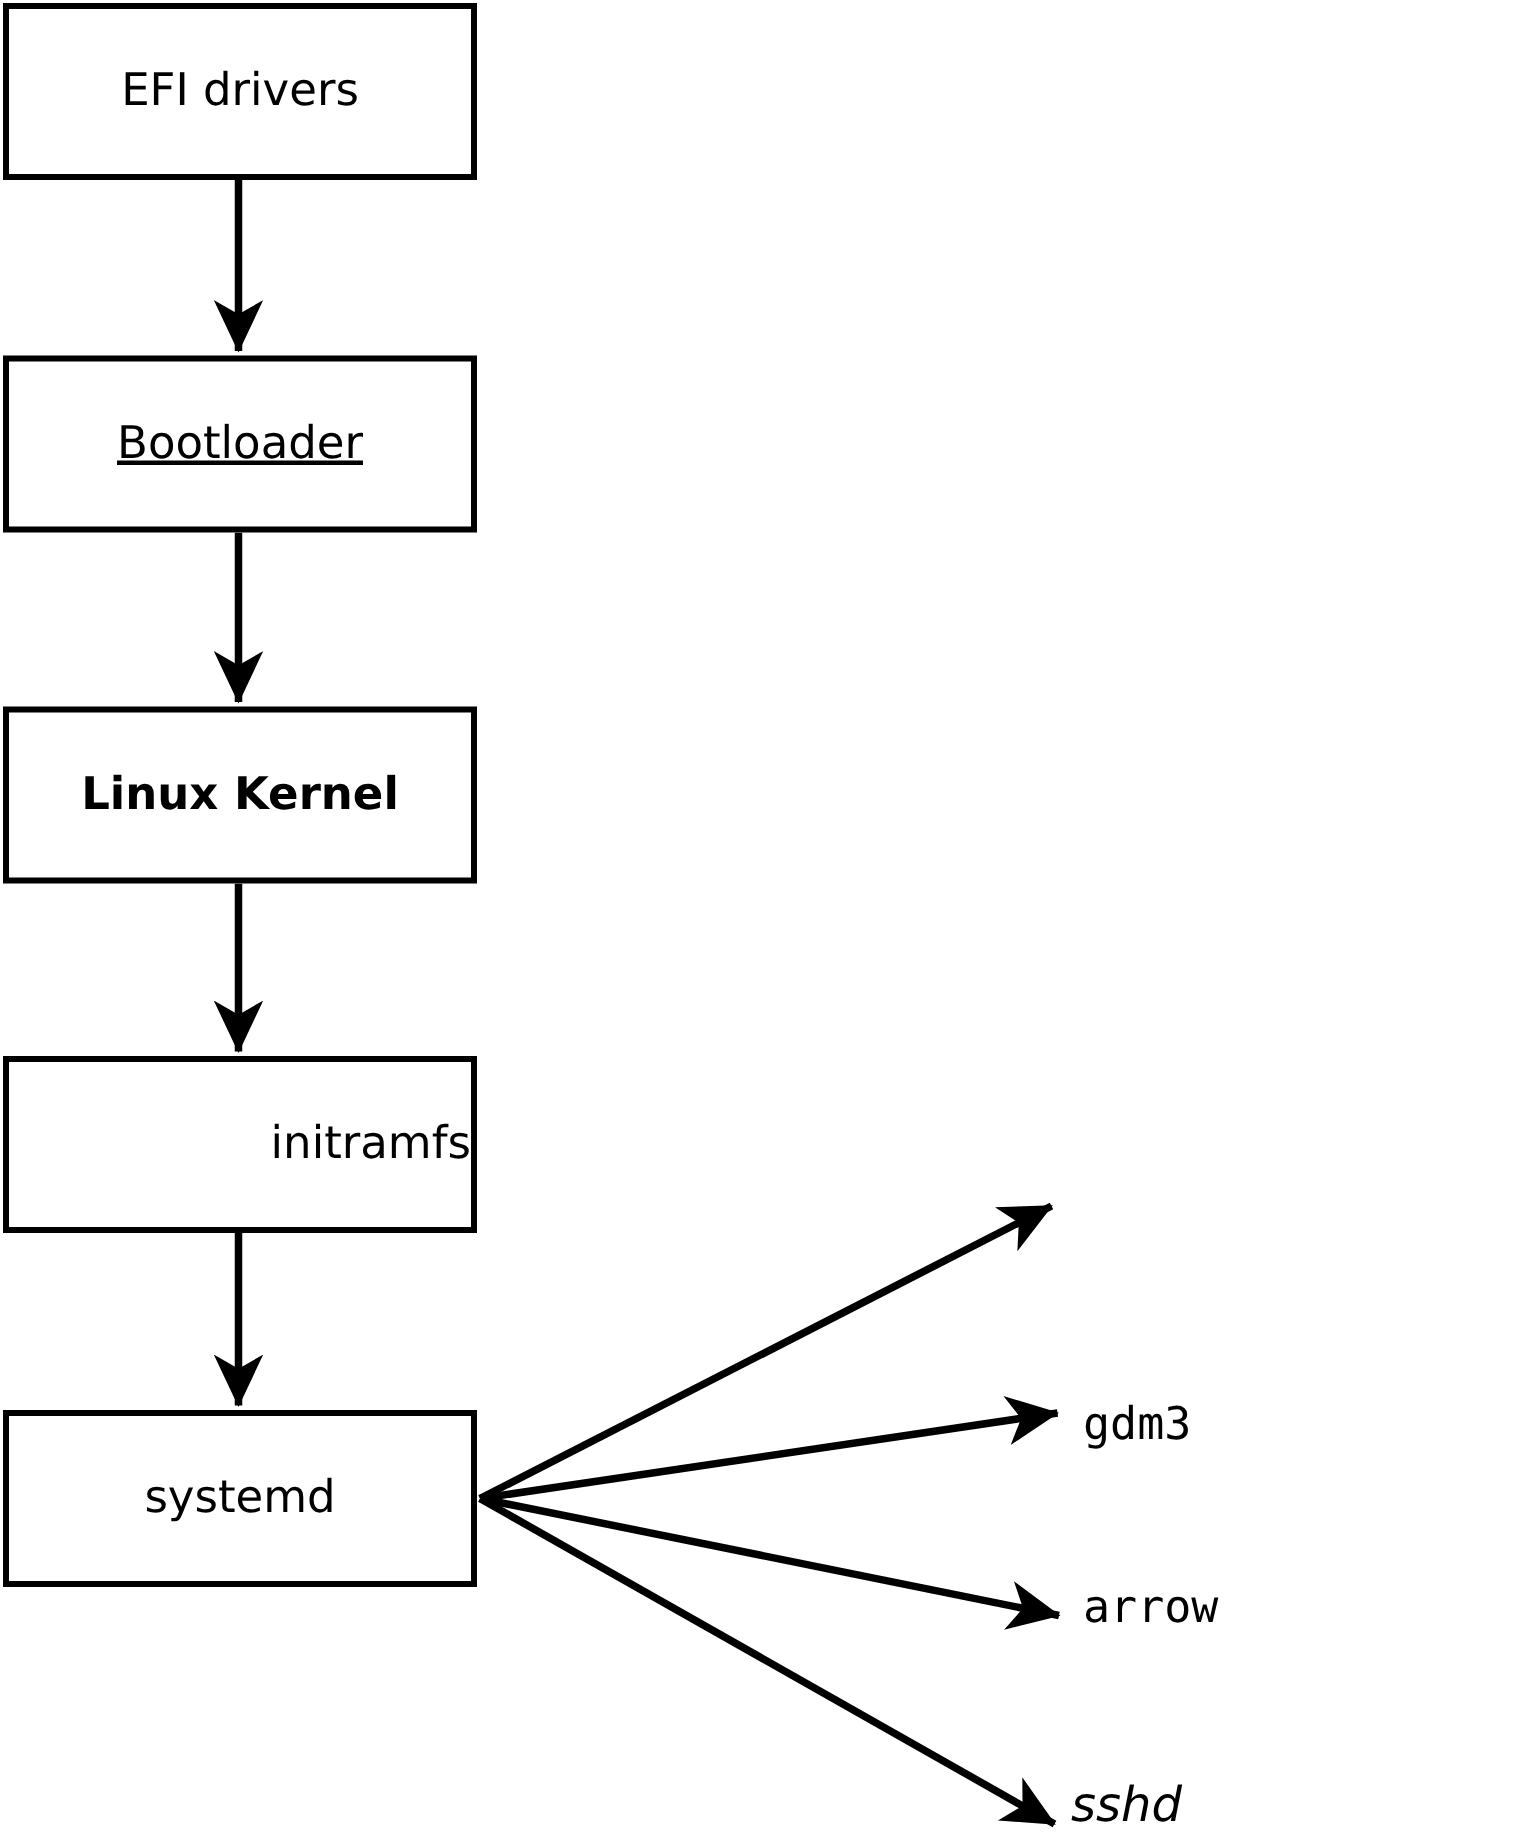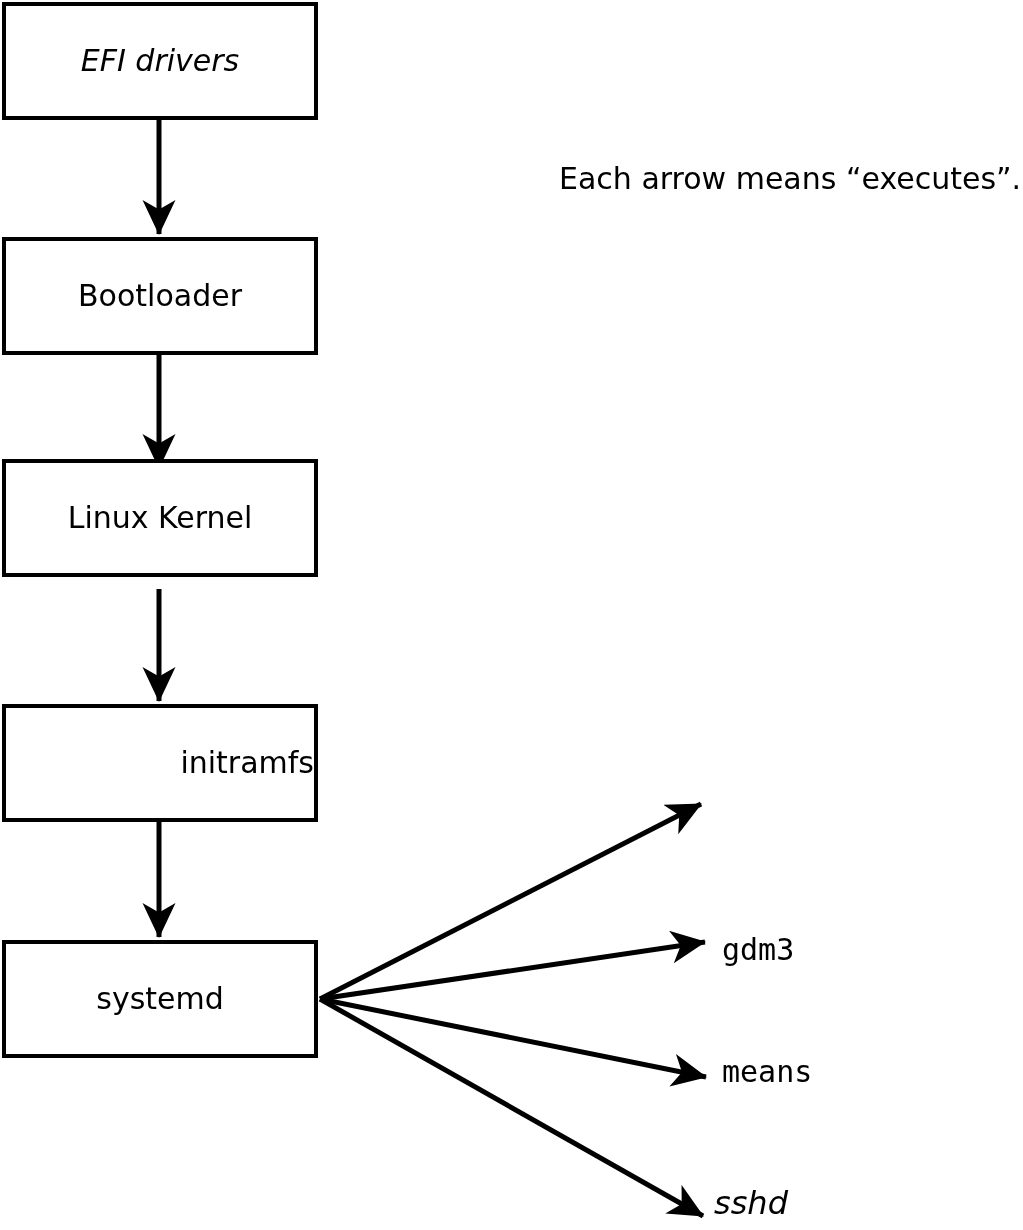--- a/index.html
+++ b/index.html
@@ -32,23 +32,23 @@
     box-sizing: border-box;
     border: 4px solid #000000;
     background: #ffffff;
     display: flex;
     align-items: center;
     justify-content: center;
     font-size: 30px;
     line-height: 1;
     white-space: nowrap;
   }
-  .box-efi        { top: 2px; font-style: italic; }
-  .box-bootloader { top: 237px; }
-  .box-kernel     { top: 459px; }
+  .box-efi        { top: 2px; }
+  .box-bootloader { top: 237px; text-decoration: underline; }
+  .box-kernel     { top: 471px; font-weight: bold; }
   .box-initramfs  { top: 704px; justify-content: flex-end; }
   .box-systemd    { top: 940px; }
 
   .proc-label {
     position: absolute;
     font-family: "DejaVu Sans Mono", "Liberation Mono", monospace;
     font-size: 30px;
     line-height: 36px;
     white-space: nowrap;
   }
@@ -106,22 +106,21 @@
   </div>
 
   <div class="node-box box-initramfs">
     <span>initramfs</span>
   </div>
 
   <div class="node-box box-systemd">
     <span>systemd</span>
   </div>
 
-  <div class="note">Each arrow means “executes”.</div>
 
 
   <div class="proc-label label-gdm3">gdm3</div>
 
-  <div class="proc-label label-getty">means</div>
+  <div class="proc-label label-getty">arrow</div>
 
   <div class="proc-label label-sshd">sshd</div>
 
 </div>
 
 </body></html>

